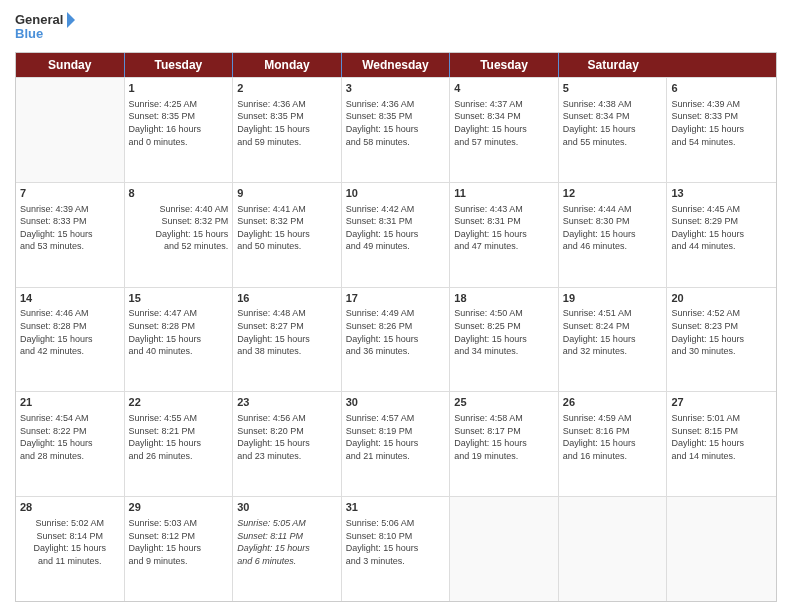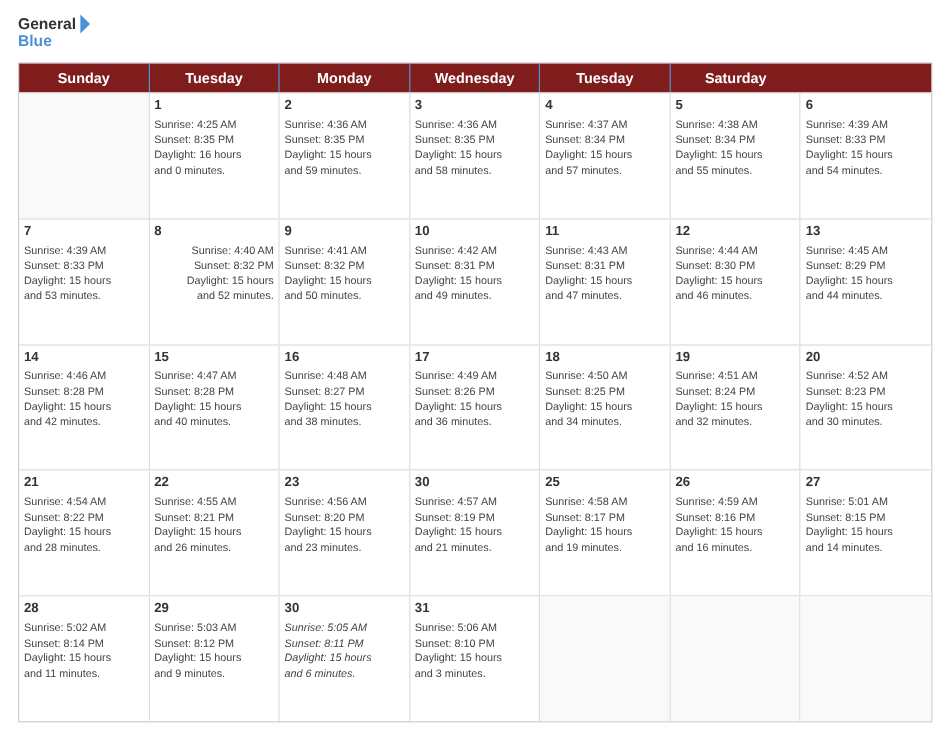--- a/index.html
+++ b/index.html
@@ -323,21 +323,21 @@
             <div class="day-number">27</div>
             <div class="cell-info" style="white-space: pre-line;">Sunrise: 5:01 AM
 Sunset: 8:15 PM
 Daylight: 15 hours
 and 14 minutes.</div>
           </div>
         </div>
         <div class="cal-row">
           <div class="cal-cell">
             <div class="day-number">28</div>
-            <div class="cell-info" style="white-space: pre-line;">Sunrise: 5:02 AM
+            <div class="cell-info" style="white-space: pre-line; text-align: center;">Sunrise: 5:02 AM
 Sunset: 8:14 PM
 Daylight: 15 hours
 and 11 minutes.</div>
           </div>
           <div class="cal-cell">
             <div class="day-number">29</div>
             <div class="cell-info" style="white-space: pre-line;">Sunrise: 5:03 AM
 Sunset: 8:12 PM
 Daylight: 15 hours
 and 9 minutes.</div>

